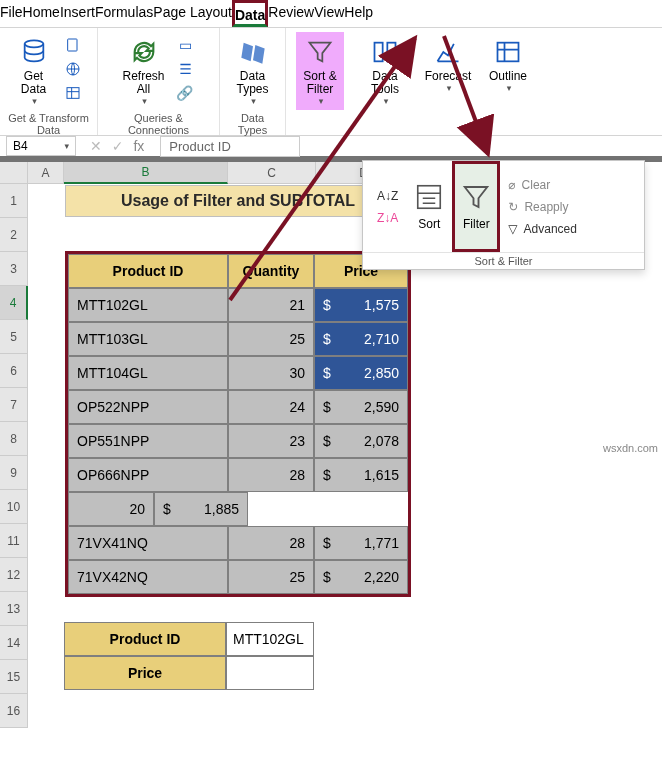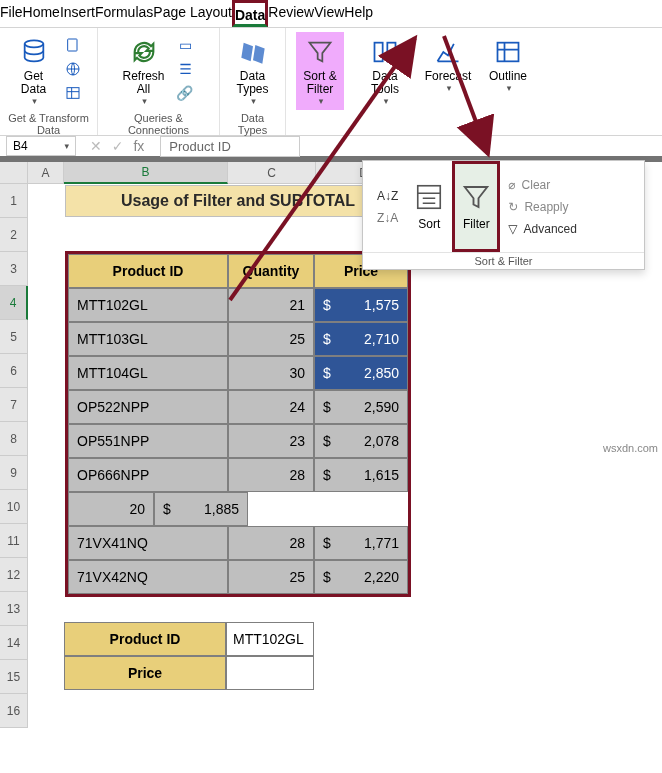--- a/index.html
+++ b/index.html
@@ -376,21 +376,21 @@
     </div>
   </div>
 </div>
 
 <div class="dropdown">
   <div class="dbody">
     <div class="dstack" style="padding-left:10px">
       <div class="drow" style="color:#333">
           <span>A↓Z</span>
         </div>
-      <div class="drow" style="color:#737373">
+      <div class="drow" style="color:#ec4899">
           <span>Z↓A</span>
         </div>
     </div>
     <div class="dcol">
       <span>
         <svg width="30" height="30" viewBox="0 0 24 24" fill="none" stroke="#555" stroke-width="1.3">
             <rect x="3" y="3" width="18" height="18"></rect>
             <path d="M3 9h18M7 13h10M7 17h10"></path>
           </svg>
       </span>

